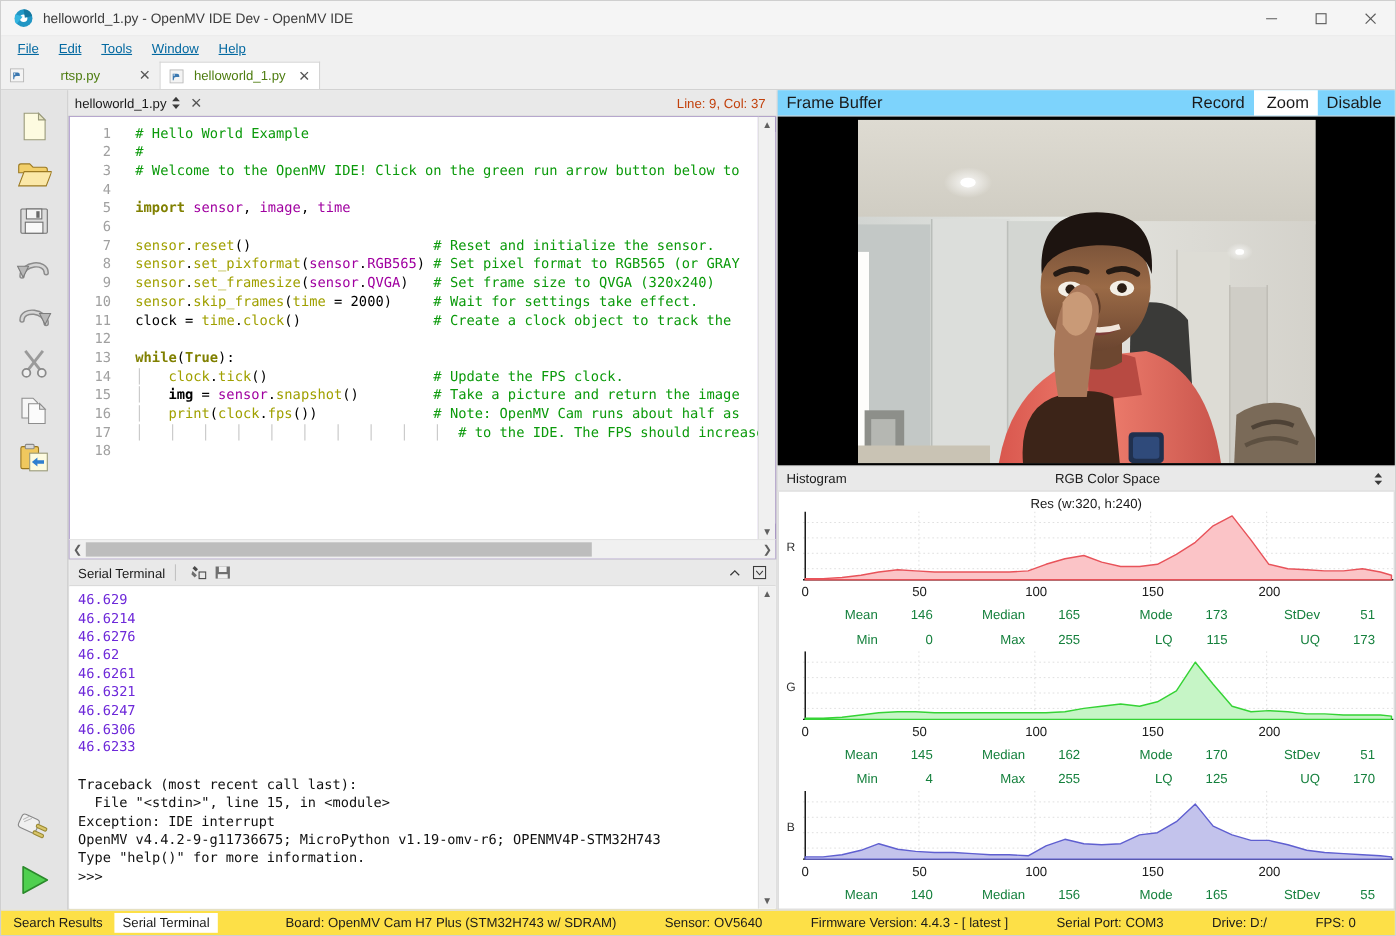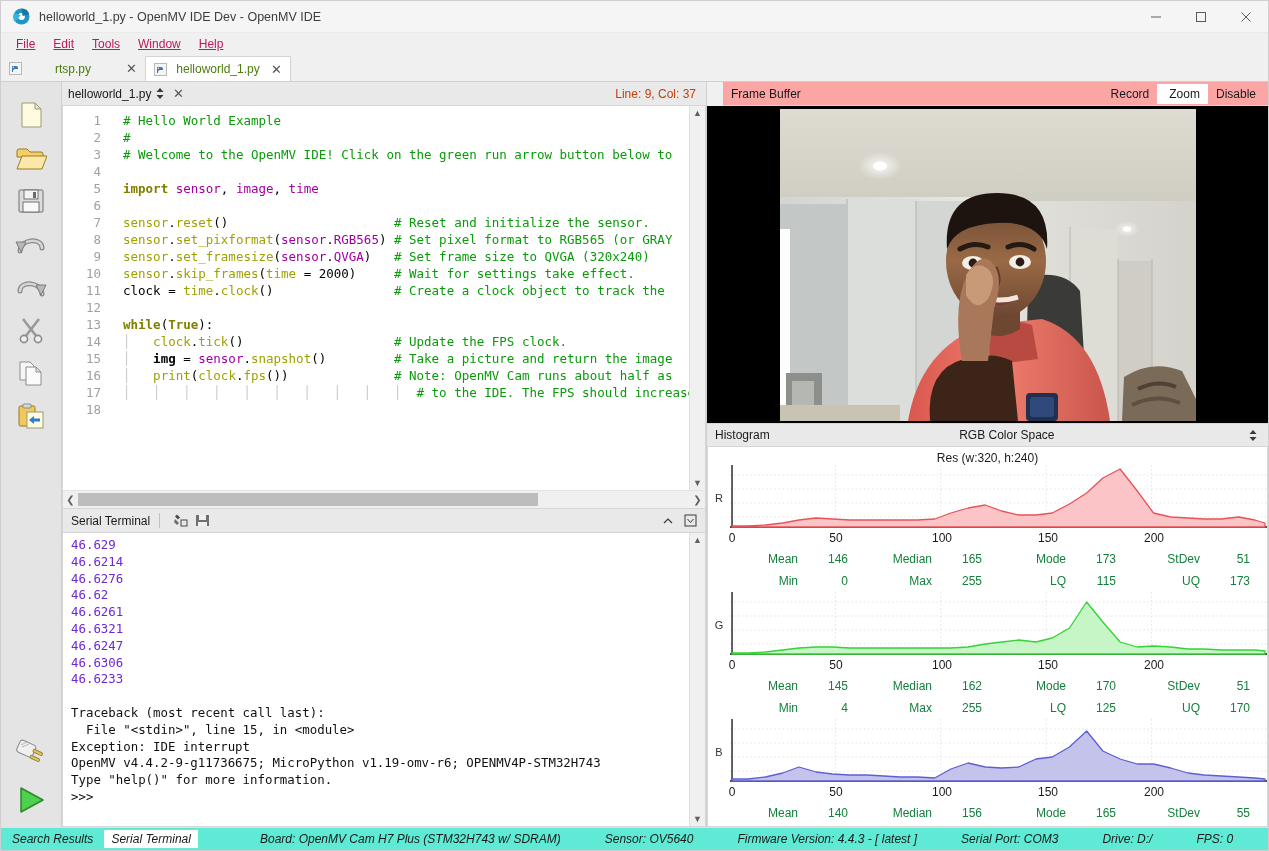--- a/index.html
+++ b/index.html
@@ -18,21 +18,21 @@
   .titlebar .logo{width:17px;height:17px;margin-left:12px;margin-right:9px;flex:0 0 17px;}
   .titlebar .title{font-size:12.5px;color:#3d3d3d;flex:1;}
   .wctrls{display:flex;height:31px;}
   .wbtn{width:45px;height:31px;display:flex;align-items:center;justify-content:center;
         color:#5a5a5a;font-size:13px;}
   .wbtn svg{display:block;}
 
   
   .menubar{height:22px;flex:0 0 22px;display:flex;align-items:center;
            background:#f0f0f0;padding-left:6px;}
-  .menu-item{padding:2px 9px;font-size:12px;color:#be185d;}
+  .menu-item{padding:2px 9px;font-size:12px;color:#0369a1;}
   .menu-item u{text-decoration:underline;}
 
   
   .tabstrip{height:26px;flex:0 0 26px;background:#f0f0f0;display:flex;align-items:flex-end;
             border-bottom:1px solid #cfcfcf;}
   .ftab{height:25px;display:flex;align-items:center;padding:0 6px 0 8px;gap:8px;
         background:#f0f0f0;font-size:12px;box-sizing:border-box;}
   .ftab.active{background:#ffffff;border-left:1px solid #d4d4d4;border-right:1px solid #d4d4d4;
                border-top:1px solid #d4d4d4;}
   .ftab .ficon{width:13px;height:13px;flex:0 0 13px;}
@@ -101,32 +101,32 @@
   .term-head .sep{width:1px;height:15px;background:#c2c2c2;margin:0 9px;}
   .thbtn{width:22px;height:20px;display:flex;align-items:center;justify-content:center;}
   .term-body{flex:1;display:flex;min-height:0;background:#fff;}
   .term-text{flex:1;overflow:hidden;padding:4px 0 0 8px;
              font-family:"DejaVu Sans Mono", monospace;font-size:12.4px;line-height:16.8px;
              white-space:pre;}
   .term-text .dim{color:#6d28d9;}
   .term-text .blk{color:#101010;}
 
   
-  .statusbar{height:22px;flex:0 0 22px;background:#5eead4;display:flex;align-items:center;
-             font-size:12px;border-top:1px solid #e0e0e0;font-style:italic;}
+  .statusbar{height:22px;flex:0 0 22px;background:#fde047;display:flex;align-items:center;
+             font-size:12px;border-top:1px solid #e0e0e0;}
   .sb-tab{padding:2px 7px;margin-left:4px;color:#1a1a1a;}
   .sb-tab.sel{background:#ffffff;}
   .sb-fields{display:flex;align-items:center;gap:12px;margin-left:46px;}
   .sb-field{padding:0 16px;color:#1a1a1a;white-space:nowrap;}
 
   
   .right{width:562px;flex:0 0 562px;display:flex;flex-direction:column;
          border-left:1px solid #d0d0d0;box-sizing:border-box;background:#f0f0f0;}
-  .fb-head{height:24px;flex:0 0 24px;background:#fca5a5;display:flex;align-items:center;
-           border-bottom:1px solid #d6d6d6;font-size:12px;padding:0 4px 0 8px;box-sizing:border-box;margin-left:16px;}
+  .fb-head{height:24px;flex:0 0 24px;background:#7dd3fc;display:flex;align-items:center;
+           border-bottom:1px solid #d6d6d6;font-size:15px;padding:0 4px 0 8px;box-sizing:border-box;}
   .fb-btn{padding:3px 8px;color:#1a1a1a;}
   .fb-btn.active{background:#ffffff;padding-left:12px;}
   .fb-area{flex:0 0 317px;background:#000;display:flex;align-items:center;justify-content:center;
            overflow:hidden;position:relative;}
   .fb-img{width:416px;height:312px;position:relative;overflow:hidden;background:#d8d8d0;}
 
   .hist-head{height:24px;flex:0 0 24px;background:#e9e9e9;display:flex;align-items:center;
              border-bottom:1px solid #d6d6d6;border-top:1px solid #d6d6d6;
              font-size:12px;padding:0 6px 0 8px;box-sizing:border-box;}
   .hist-head .hh-title{flex:0 0 auto;}

